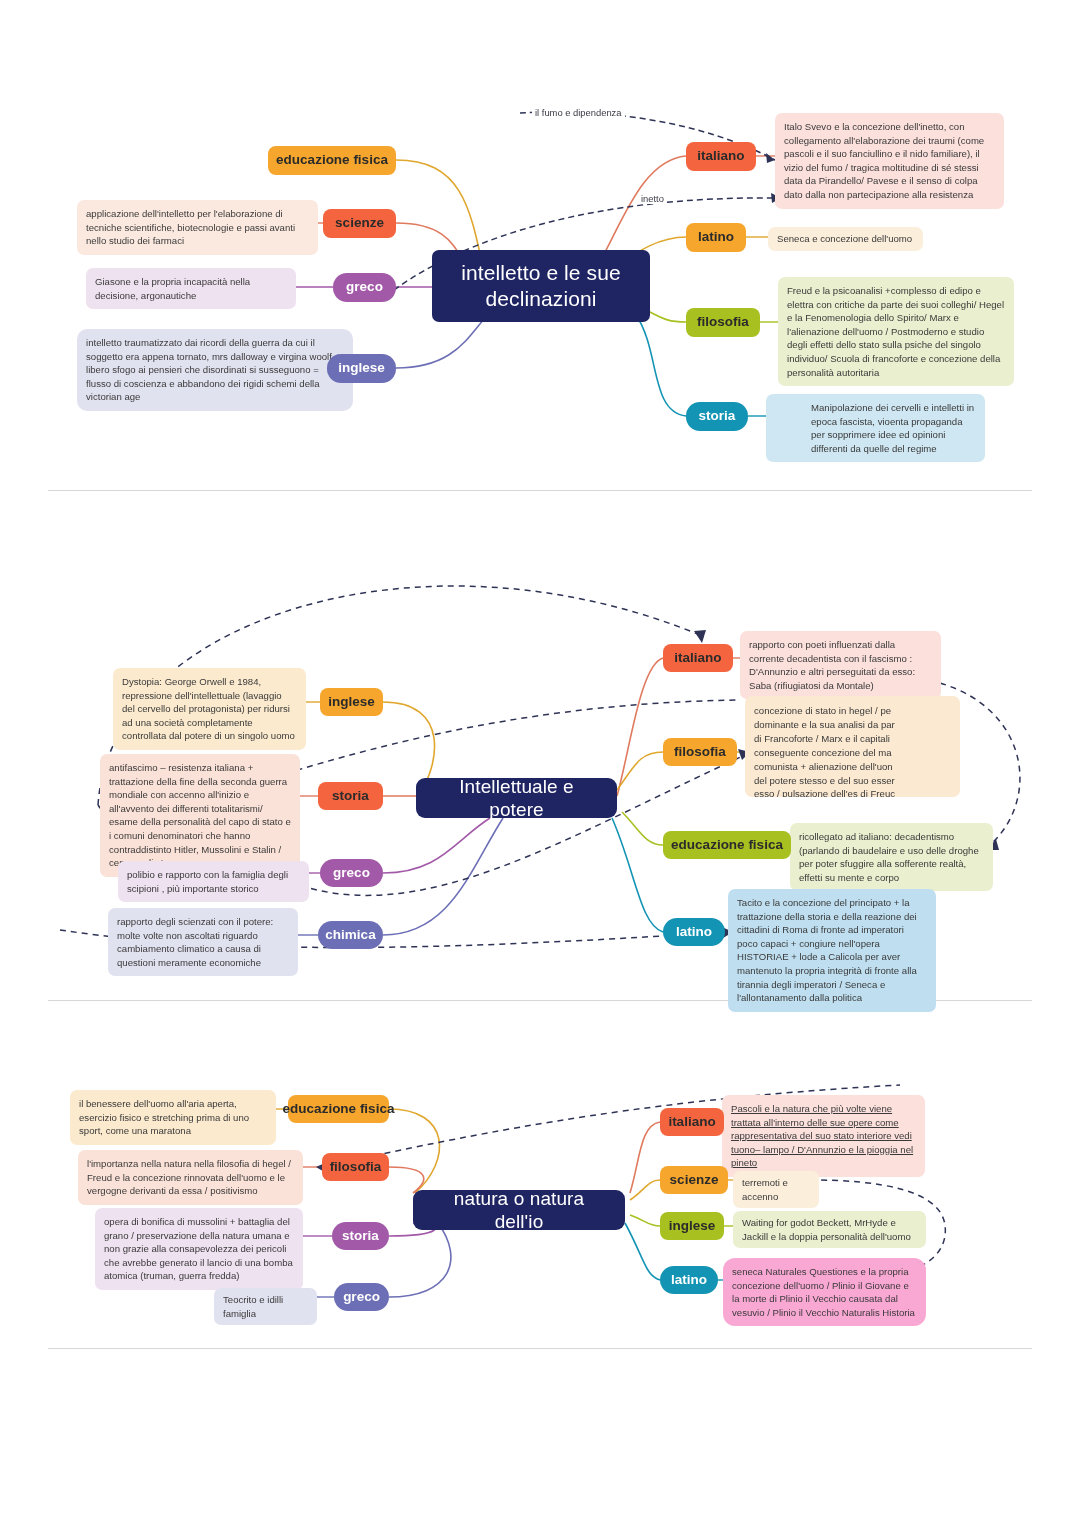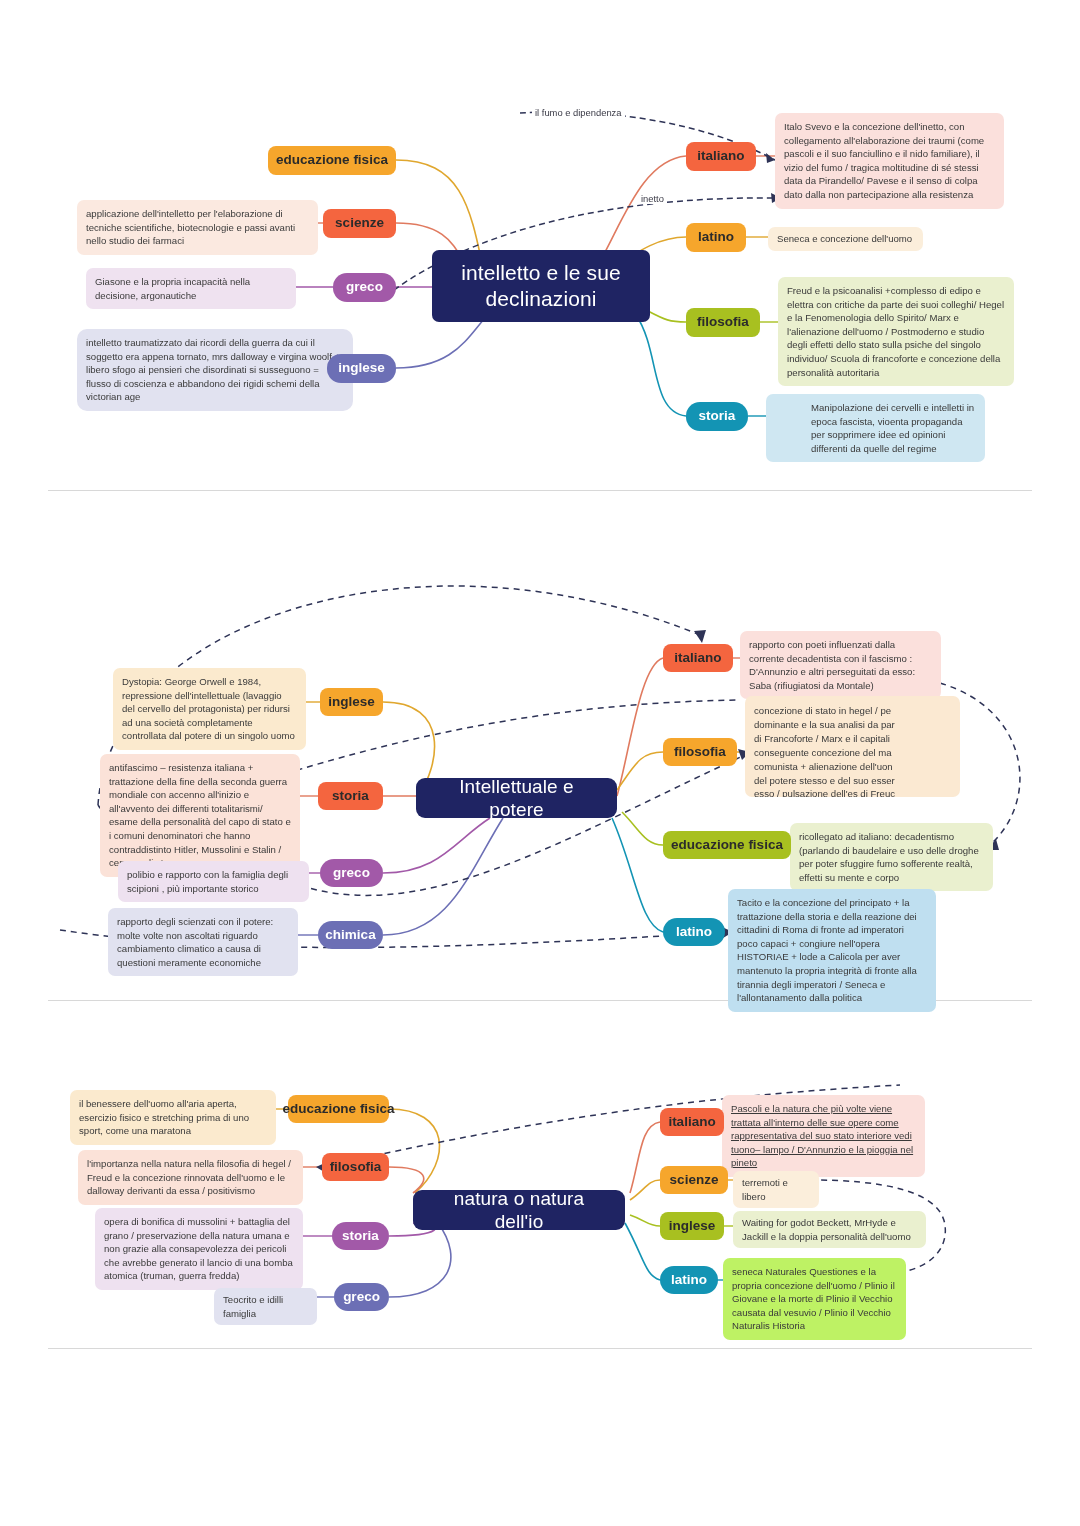--- a/index.html
+++ b/index.html
@@ -203,21 +203,21 @@
       <div>concezione di stato in hegel / pe</div>
       <div>dominante e la sua analisi da par</div>
       <div>di Francoforte / Marx e il capitali</div>
       <div>conseguente concezione del ma</div>
       <div>comunista + alienazione dell'uon</div>
       <div>del potere stesso e del suo esser</div>
       <div>esso / pulsazione dell'es di Freuc</div>
 
     </div>
 
-    <div class="card" style="left:790px;top:323px;width:203px;background:#eaf0cf;">ricollegato ad italiano: decadentismo (parlando di baudelaire e uso delle droghe per poter sfuggire fumo sofferente realtà, effetti su mente e corpo</div>
+    <div class="card" style="left:790px;top:323px;width:203px;background:#eaf0cf;">ricollegato ad italiano: decadentismo (parlando di baudelaire e uso delle droghe per poter sfuggire alla sofferente realtà, effetti su mente e corpo</div>
     <div class="card" style="left:728px;top:389px;width:208px;background:#bfdff0;">Tacito e la concezione del principato + la trattazione della storia e della reazione dei cittadini di Roma di fronte ad imperatori poco capaci + congiure nell'opera HISTORIAE + lode a Calicola per aver mantenuto la propria integrità di fronte alla tirannia degli imperatori / Seneca e l'allontanamento dalla politica</div>
   </div>
 
   <div class="sep" style="top:1000px;"></div>
 
   <div class="mindmap" style="top:1010px;height:330px;">
     <svg class="mm-svg" viewBox="0 0 1080 330">
 
       <path d="M389,99 C 450,99 452,150 415,183" fill="none" stroke="#e0a72e" stroke-width="1.6"></path>
       <path d="M389,157 C 430,157 430,170 413,183" fill="none" stroke="#e07a5f" stroke-width="1.6"></path>
@@ -245,30 +245,30 @@
     </svg>
 
     <div class="center-node small" style="left:413px;top:180px;width:212px;height:40px;">natura o natura dell'io</div>
 
     <div class="pill lt" style="left:288px;top:85px;width:101px;height:28px;background:#f6a62c;">educazione fisica</div>
     <div class="pill lt" style="left:322px;top:143px;width:67px;height:28px;background:#f4653f;">filosofia</div>
     <div class="pill dk" style="left:332px;top:212px;width:57px;height:28px;background:#a259a8;">storia</div>
     <div class="pill dk" style="left:334px;top:273px;width:55px;height:28px;background:#6c6fb5;">greco</div>
 
     <div class="card" style="left:70px;top:80px;width:206px;background:#fbeace;">il benessere dell'uomo all'aria aperta, esercizio fisico e stretching prima di uno sport, come una maratona</div>
-    <div class="card" style="left:78px;top:140px;width:225px;background:#fbe2d8;">l'importanza nella natura nella filosofia di hegel / Freud e la concezione rinnovata dell'uomo e le dalloway derivanti da essa / positivismo</div>
+    <div class="card" style="left:78px;top:140px;width:225px;background:#fbe2d8;">l'importanza nella natura nella filosofia di hegel / Freud e la concezione rinnovata dell'uomo e le vergogne derivanti da essa / positivismo</div>
     <div class="card" style="left:95px;top:198px;width:208px;background:#eee1f0;">opera di bonifica di mussolini + battaglia del grano / preservazione della natura umana e non grazie alla consapevolezza dei pericoli che avrebbe generato il lancio di una bomba atomica (truman, guerra fredda)</div>
     <div class="card tiny" style="left:214px;top:278px;width:103px;background:#e1e2f0;">Teocrito e idilli famiglia</div>
 
     <div class="pill lt" style="left:660px;top:98px;width:64px;height:28px;background:#f4653f;">italiano</div>
     <div class="pill lt" style="left:660px;top:156px;width:68px;height:28px;background:#f6a62c;">scienze</div>
     <div class="pill lt" style="left:660px;top:202px;width:64px;height:28px;background:#a8c020;">inglese</div>
     <div class="pill dk" style="left:660px;top:256px;width:58px;height:28px;background:#1394b4;">latino</div>
 
     <div class="card" style="left:722px;top:85px;width:203px;background:#fbe0dc;text-decoration:underline;">Pascoli e la natura che più volte viene trattata all'interno delle sue opere come rappresentativa del suo stato interiore vedi tuono– lampo / D'Annunzio e la pioggia nel pineto</div>
-    <div class="card tiny" style="left:733px;top:161px;width:86px;background:#fbeedb;">terremoti e libero</div>
+    <div class="card tiny" style="left:733px;top:161px;width:86px;background:#fbeedb;">terremoti e accenno</div>
     <div class="card tiny" style="left:733px;top:201px;width:193px;background:#eaf0cf;">Waiting for godot Beckett, MrHyde e Jackill e la doppia personalità dell'uomo</div>
-    <div class="card" style="left:723px;top:248px;width:183px;background:#bef264;">seneca Naturales Questiones e la propria concezione dell'uomo / Plinio il Giovane e la morte di Plinio il Vecchio causata dal vesuvio / Plinio il Vecchio Naturalis Historia</div>
+    <div class="card" style="left:723px;top:248px;width:203px;background:#f9a8d4;border-radius:12px;">seneca Naturales Questiones e la propria concezione dell'uomo / Plinio il Giovane e la morte di Plinio il Vecchio causata dal vesuvio / Plinio il Vecchio Naturalis Historia</div>
   </div>
 
   <div class="sep" style="top:1348px;"></div>
 
 </div>
 
 </body></html>

